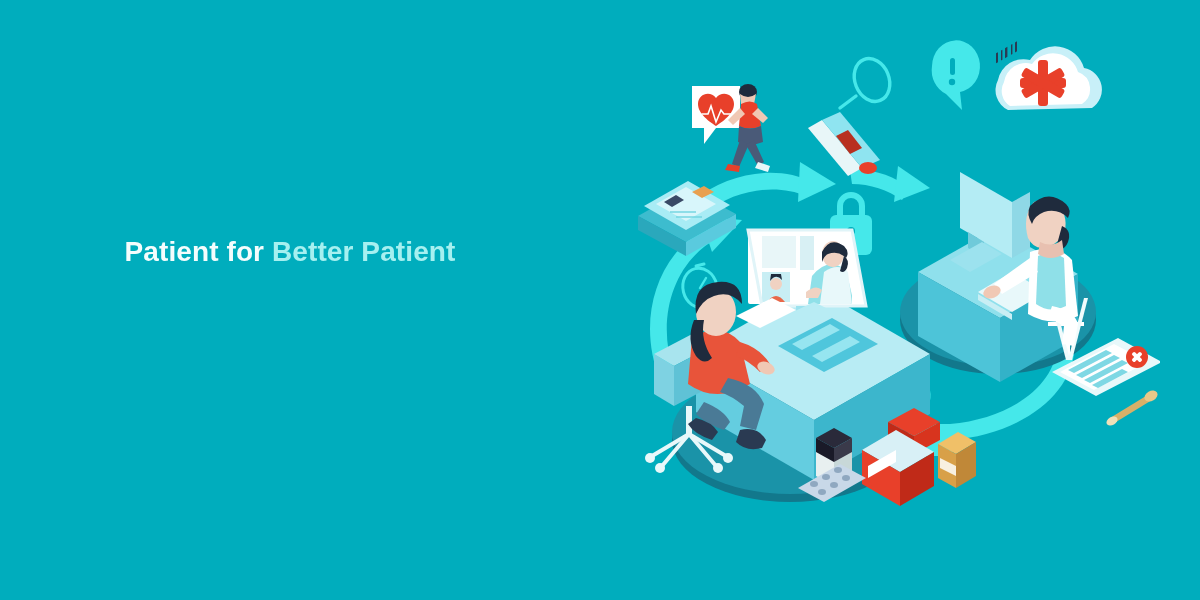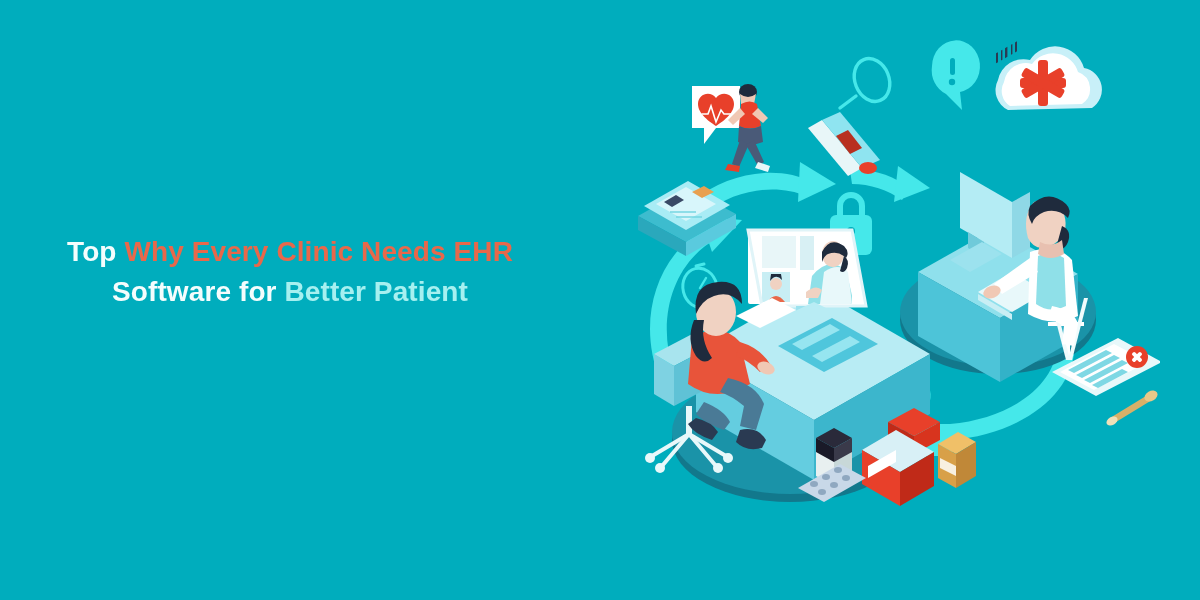--- a/index.html
+++ b/index.html
@@ -51,24 +51,21 @@
   .illustration svg { display: block; width: 100%; height: 100%; }
 </style>
 </head>
 <body>
 
 <div class="banner">
 
   <div class="headline-block">
     <h1 class="headline">
       <span class="hl-line">
-        <span class="w-white">Top </span><span class="w-orange">Why Every Clinic Needs EHR</span>
-      </span>
-      <span class="hl-line">
-        <span class="w-white">Software for </span><span class="w-cyan">Better Patient</span>
+        <span class="w-white">Patient for </span><span class="w-cyan">Better Patient</span>
       </span>
     </h1>
   </div>
 
   <div class="illustration">
     <svg viewBox="0 0 560 560" xmlns="http://www.w3.org/2000/svg">
       <defs>
         <clipPath id="monClip">
             <rect x="148" y="210" width="104" height="74" rx="2"></rect>
           </clipPath>

